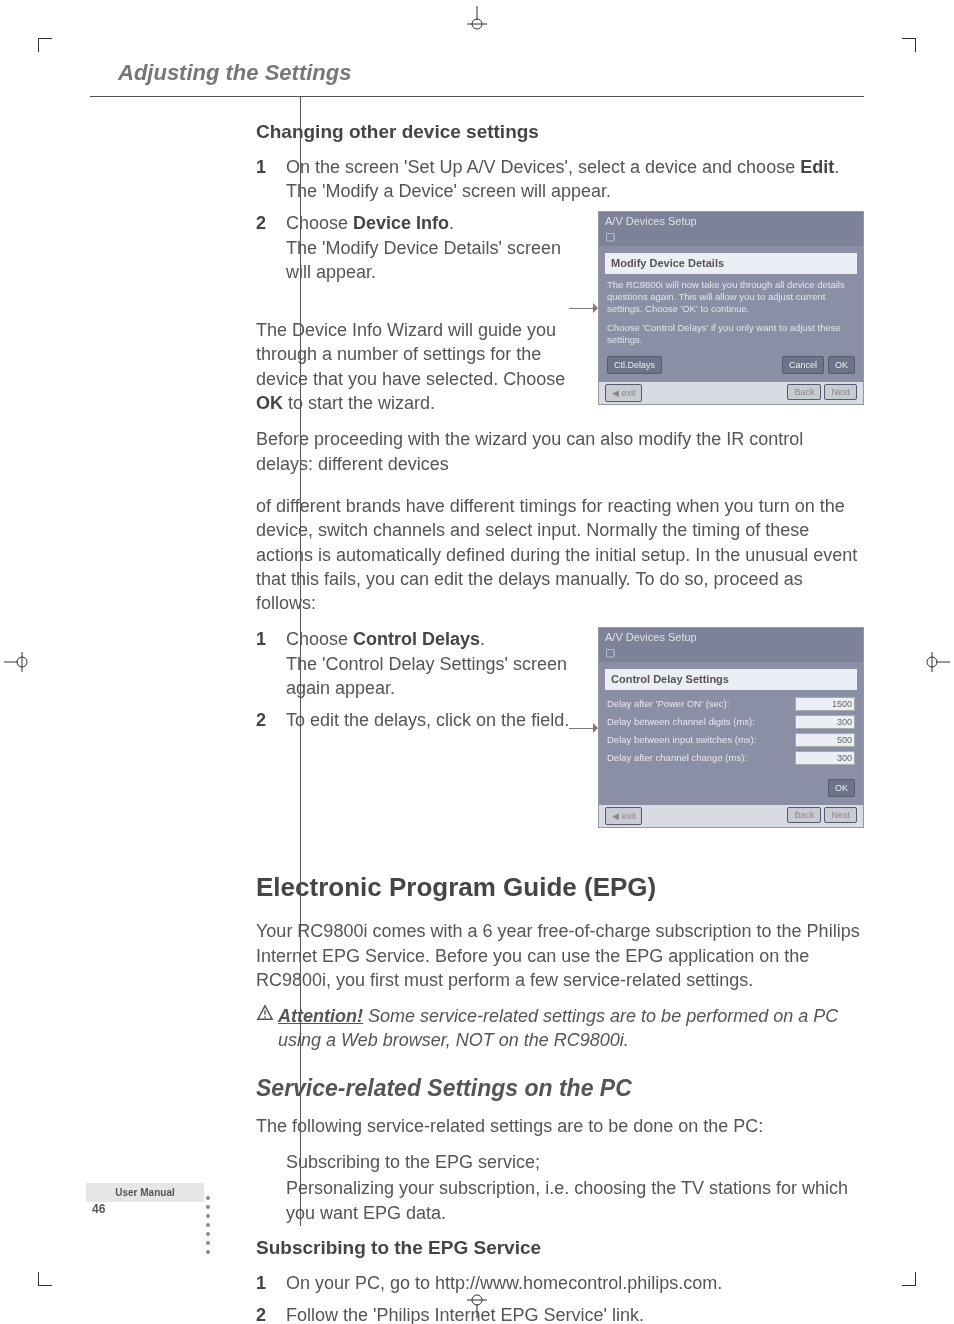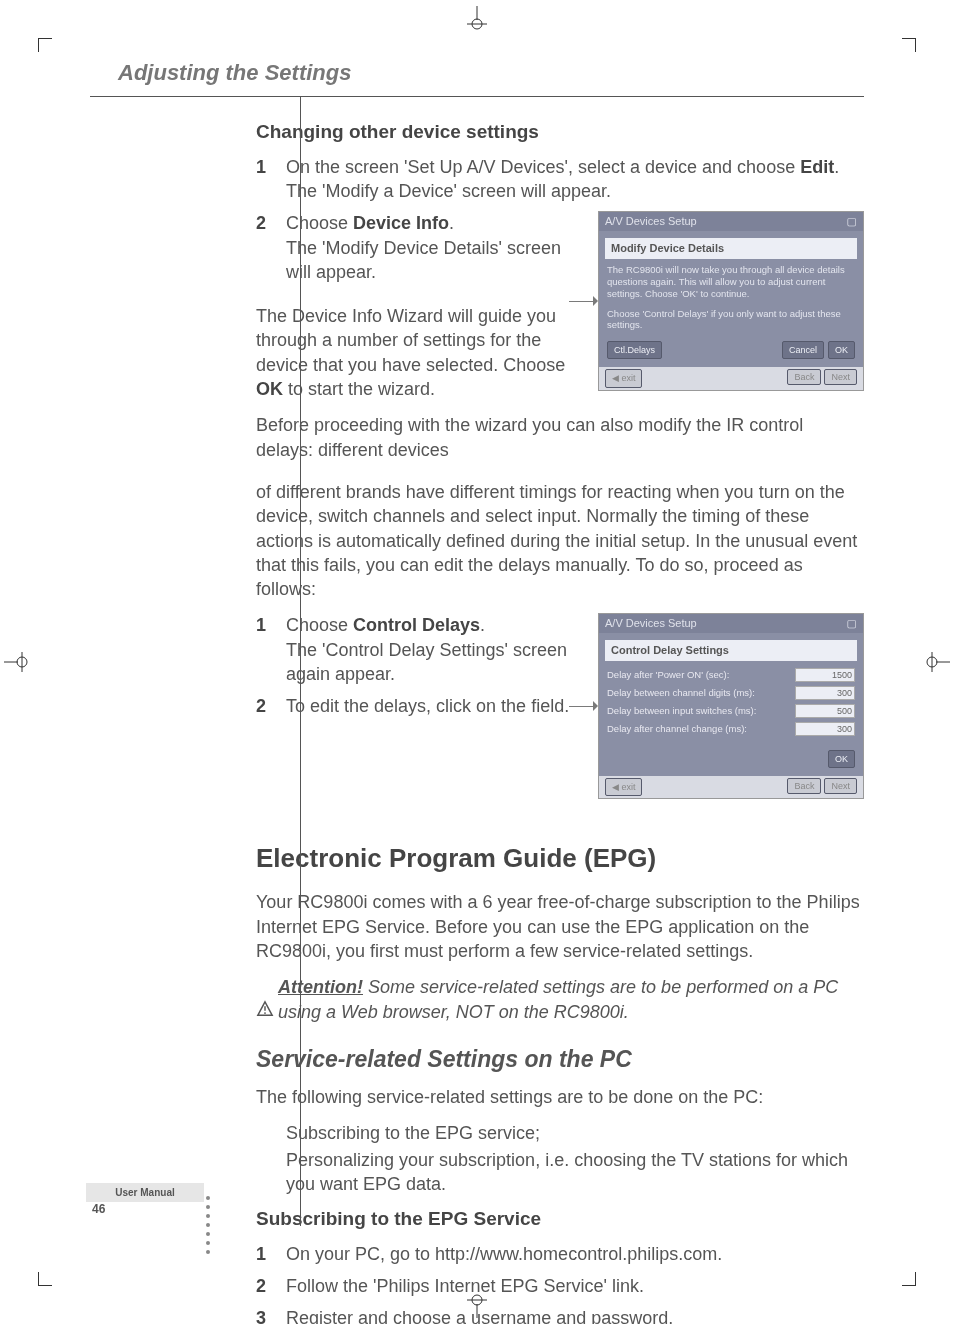--- a/index.html
+++ b/index.html
@@ -63,42 +63,42 @@
   .float-img {
     float: right;
     width: 266px;
     background: #8a8fa5;
     border: 1px solid #999;
     margin: 0 0 12px 14px;
     font-size: 11px;
     color: #e8e8f0;
   }
   .fi-inner { padding: 4px 6px; }
-  .fi-titlebar { background:#7d8299; color:#dfe1ea; padding:2px 6px; font-size:11px; display:flex; justify-content:space-between; }
+  .fi-titlebar { background:#7d8299; color:#dfe1ea; padding:2px 6px; font-size:11px; display:flex; justify-content:space-between;flex-direction:column; }
   .fi-white { background:#eceef5; color:#555; font-weight:700; padding:3px 6px; margin:3px 0; font-size:11px; }
   .fi-text { font-size:9.5px; line-height:1.25; color:#e3e5ee; padding:2px 2px 6px; }
   .fi-btnrow { display:flex; gap:4px; padding:4px 2px;justify-content:space-between; }
   .fi-btn { background:#6e7389; color:#eceef5; font-size:9px; padding:2px 6px; border:1px solid #565a6c; border-radius:2px; }
   .fi-footer { background:#d9dbe3; display:flex; justify-content:space-between; padding:2px 6px; }
   .fi-footer .fi-btn { background:#c9cbd3; color:#888; }
   .fi-fields { padding:2px 2px 8px; }
   .fi-field { display:flex; justify-content:space-between; align-items:center; font-size:9.5px; padding:2px 0; }
   .fi-field input { width:60px; font-size:9px; background:#eceef5; border:1px solid #aaa; padding:1px 2px; text-align:right; color:#666; }
   .arrow { position: relative; }
   .arrow::before{
     content:""; position:absolute; left:-30px; top:50%; width:26px; border-top:1px solid #7a7a7a;
   }
   .arrow::after{
     content:""; position:absolute; left:-6px; top:50%; transform:translateY(-50%); border:5px solid transparent; border-left-color:#7a7a7a;
   }
   .clear { clear: both; }
   .para { margin: 6px 0 12px; }
   .h2 { font-size: 26px; font-weight:700; color:#454545; margin: 30px 0 14px; }
   .h3 { font-size: 23px; font-style: italic; font-weight:700; color:#555; margin: 20px 0 10px; }
-  .attn-row { margin: 10px 0 12px 0; display:flex;align-items:flex-end; }
+  .attn-row { margin: 10px 0 12px 0; display:flex; }
   .attn-icon { width:22px; flex:0 0 22px; }
   .attn-text { font-style: italic; }
   .attn-label { font-weight:700; text-decoration: underline; }
   .bullets { margin: 4px 0 10px 30px; }
   .bullets div { margin: 2px 0; }
   .side-label {
     position: absolute;
     left: 86px;
     bottom: 108px;
     width: 118px;
@@ -181,21 +181,21 @@
     </div>
 
     <div class="num-item">
       <div class="num">2</div>
       <div class="ni-body">
         <span>Choose </span><span class="b">Device Info</span><span>.</span><br>
         <span>The 'Modify Device Details' screen will appear.</span>
       </div>
     </div>
 
-    <div class="para" style="margin-top:20px">
+    <div class="para" style="margin-top:34px">
       <span>The Device Info Wizard will guide you through a number of settings for the device that you have selected. Choose </span><span class="b">OK</span><span> to start the wizard.</span>
     </div>
     <div class="para">Before proceeding with the wizard you can also modify the IR control delays: different devices</div>
     <div class="clear"></div>
     <div class="para">of different brands have different timings for reacting when you turn on the device, switch channels and select input. Normally the timing of these actions is automatically defined during the initial setup. In the unusual event that this fails, you can edit the delays manually. To do so, proceed as follows:</div>
 
     <div class="float-img arrow">
       <div class="fi-titlebar">
           <span>A/V Devices Setup</span>
           <span>▢</span>

